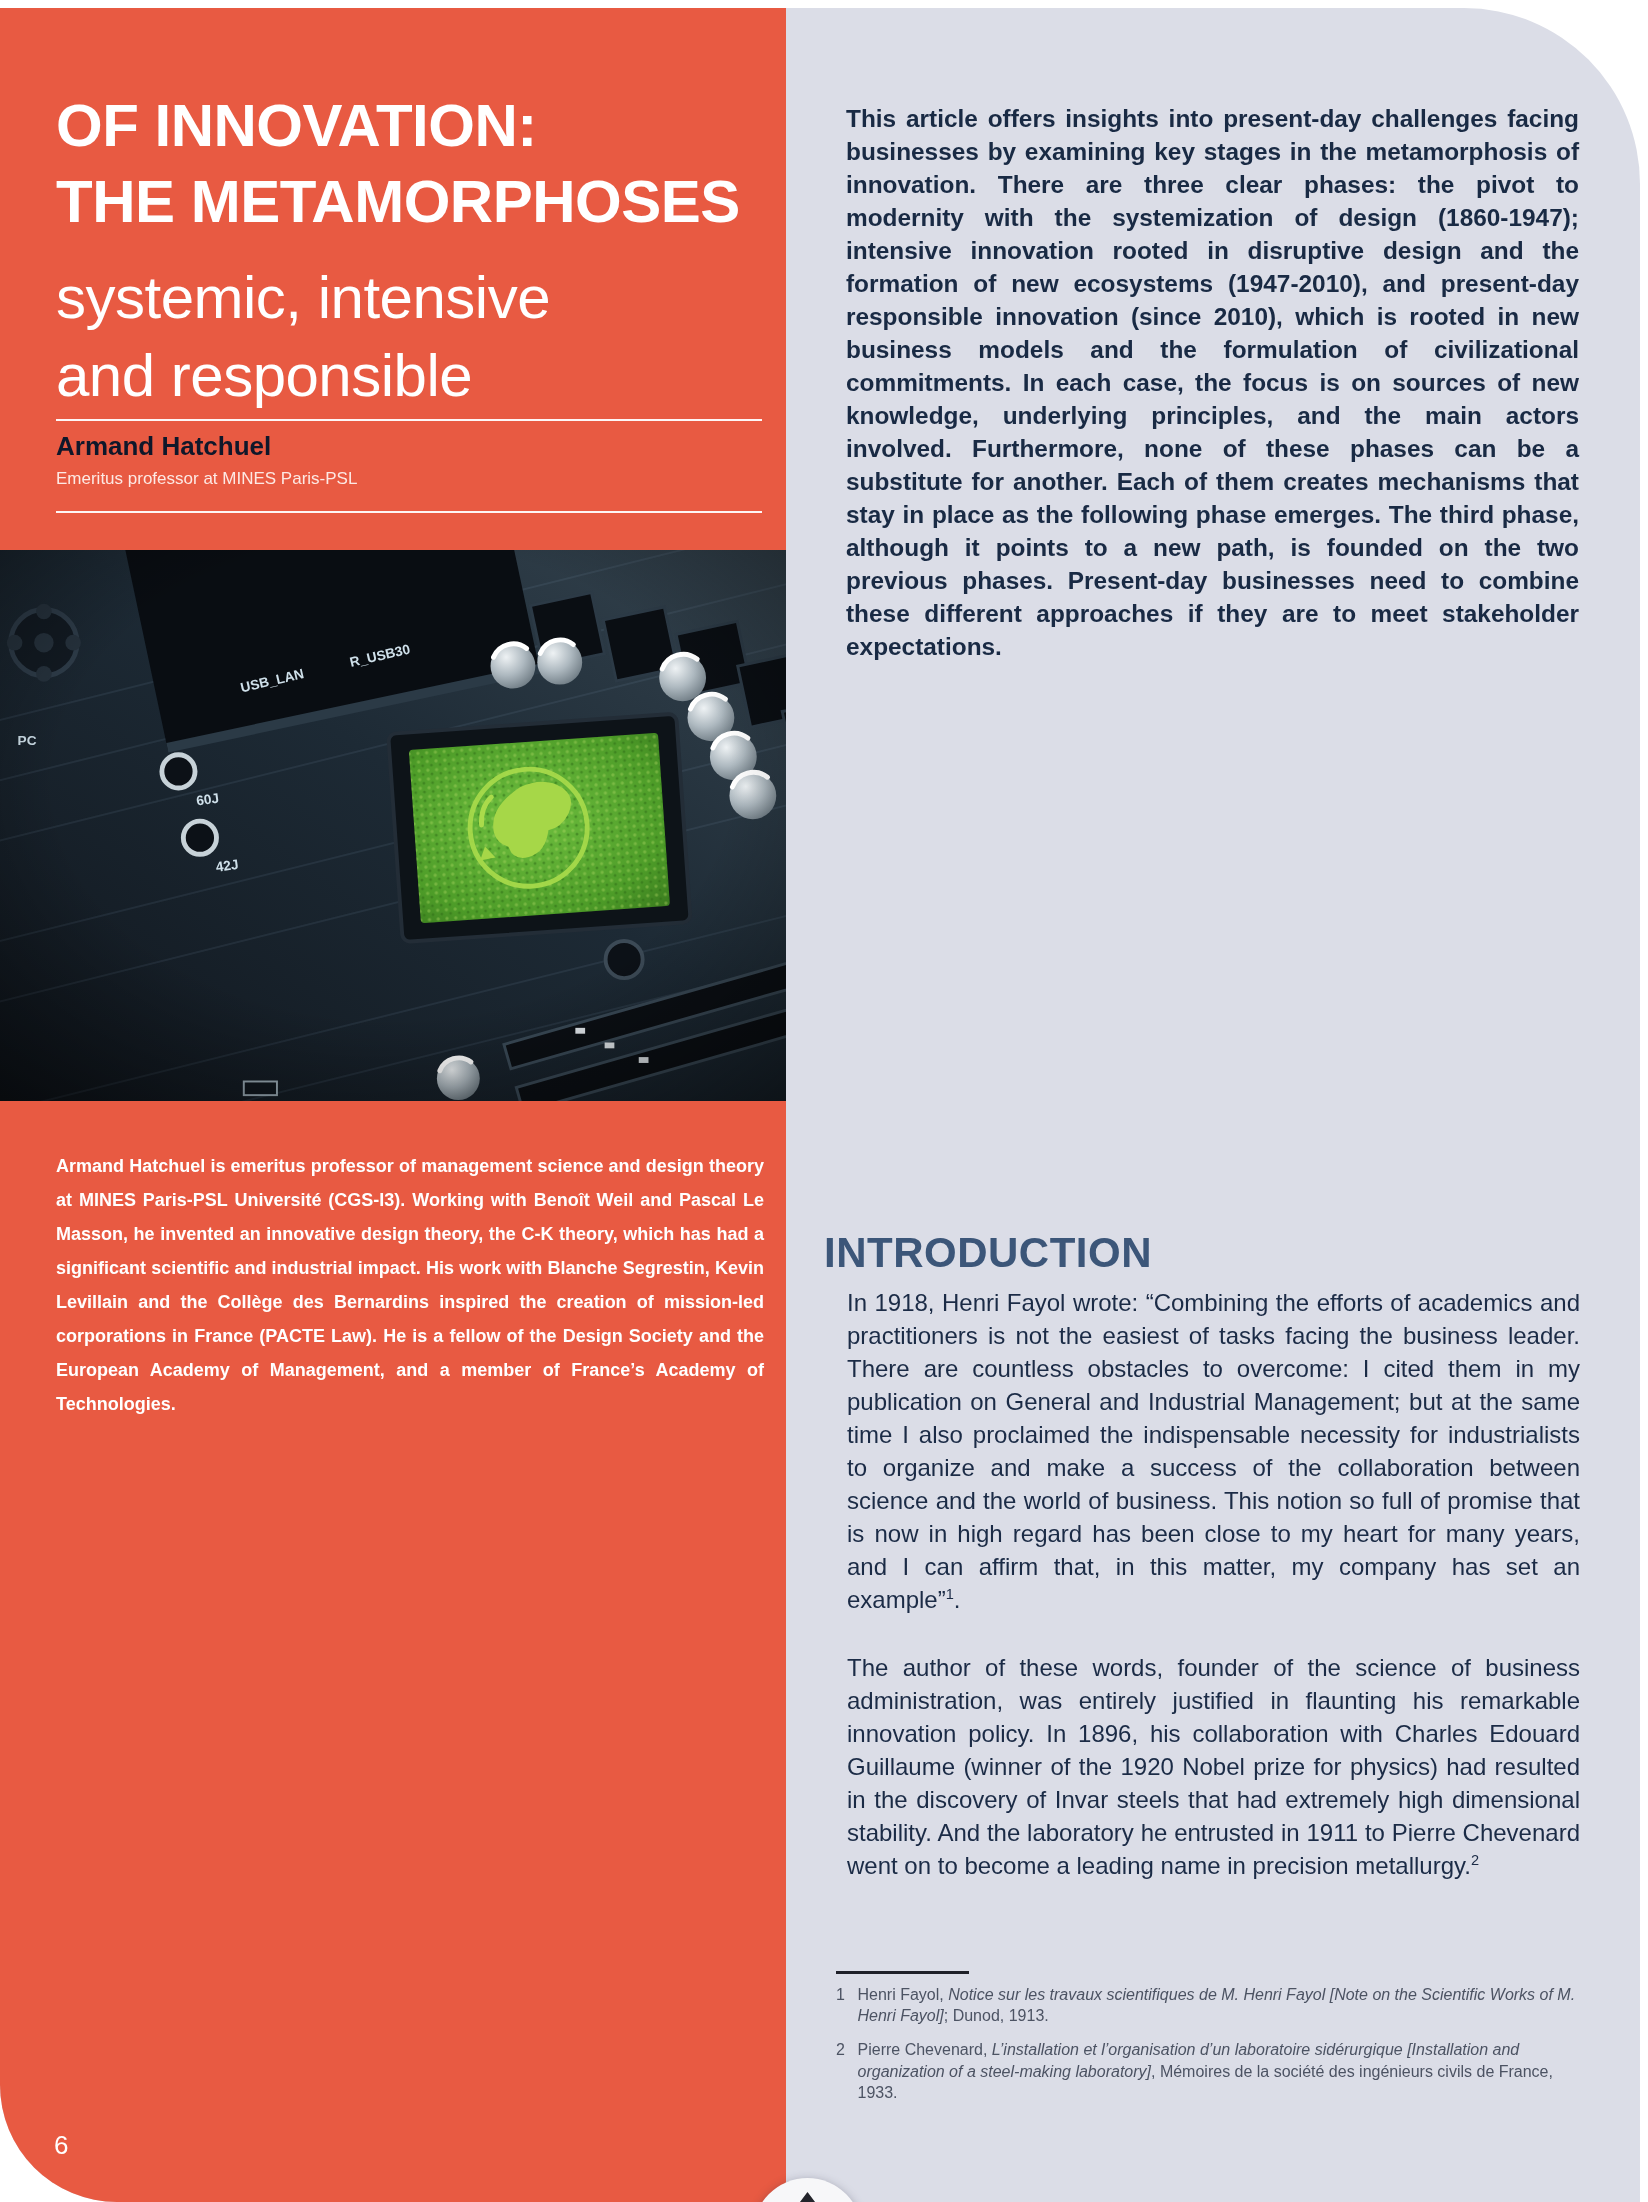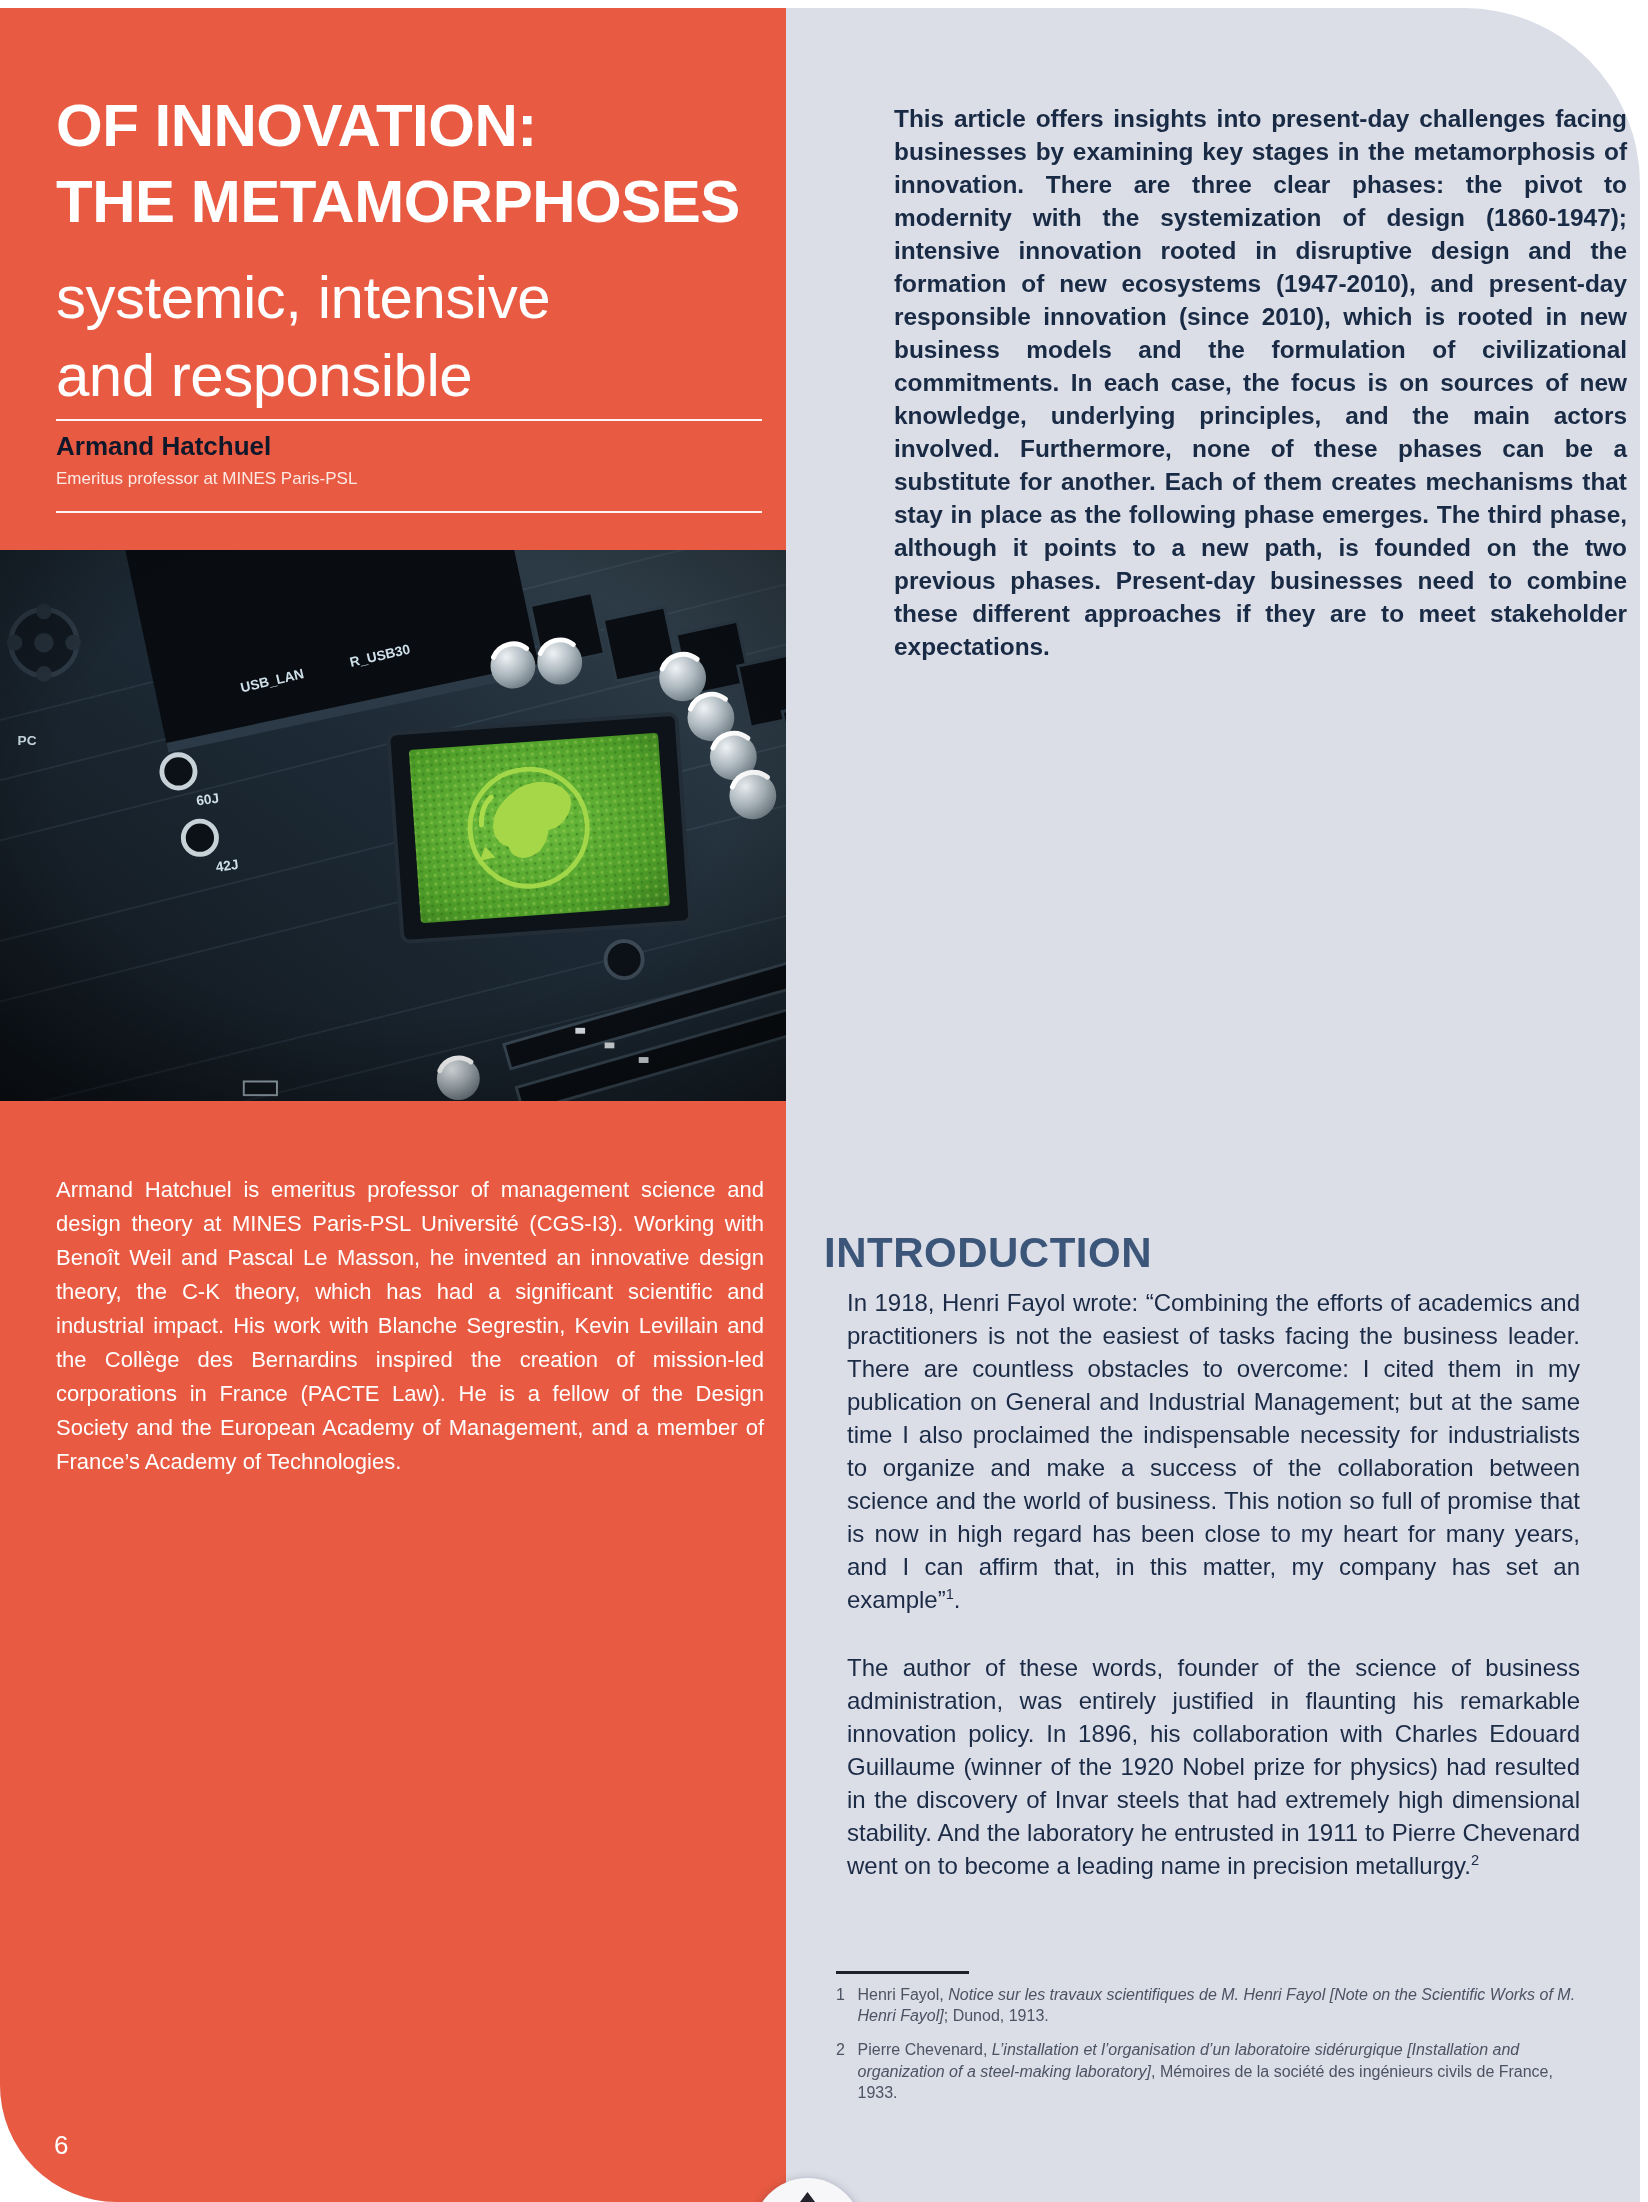--- a/index.html
+++ b/index.html
@@ -42,31 +42,30 @@
   .author-role{
     position:absolute;left:56px;top:456px;color:#fde9e4;
     font-size:17px;font-weight:normal;line-height:29px;
   }
   .photo{
     position:absolute;left:0;top:542px;width:786px;height:551px;
     overflow:hidden;background:#141c24;
   }
   .bio{
     position:absolute;left:56px;top:1141px;width:708px;
-    color:#ffffff;font-size:22px;font-weight:normal;line-height:34px;
+    color:#ffffff;font-size:18px;font-weight:bold;line-height:34px;
     text-align:justify;
-    margin-top:24px;
   }
   .page-number{
     position:absolute;left:54px;top:2122px;color:#ffffff;
     font-size:26px;font-weight:normal;
   }
   
   .abstract{
-    position:absolute;left:894px;top:94px;width:733px;
+    position:absolute;left:846px;top:94px;width:733px;
     color:#192a44;font-size:24.4px;font-weight:bold;line-height:33px;
     text-align:justify;
   }
   .intro-heading{
     position:absolute;left:824px;top:1221px;
     color:#3c5679;font-size:42px;font-weight:bold;letter-spacing:0.5px;
   }
   .body-copy{
     position:absolute;left:847px;top:1278px;width:733px;
     color:#1b2b46;font-size:24px;font-weight:normal;line-height:33px;

